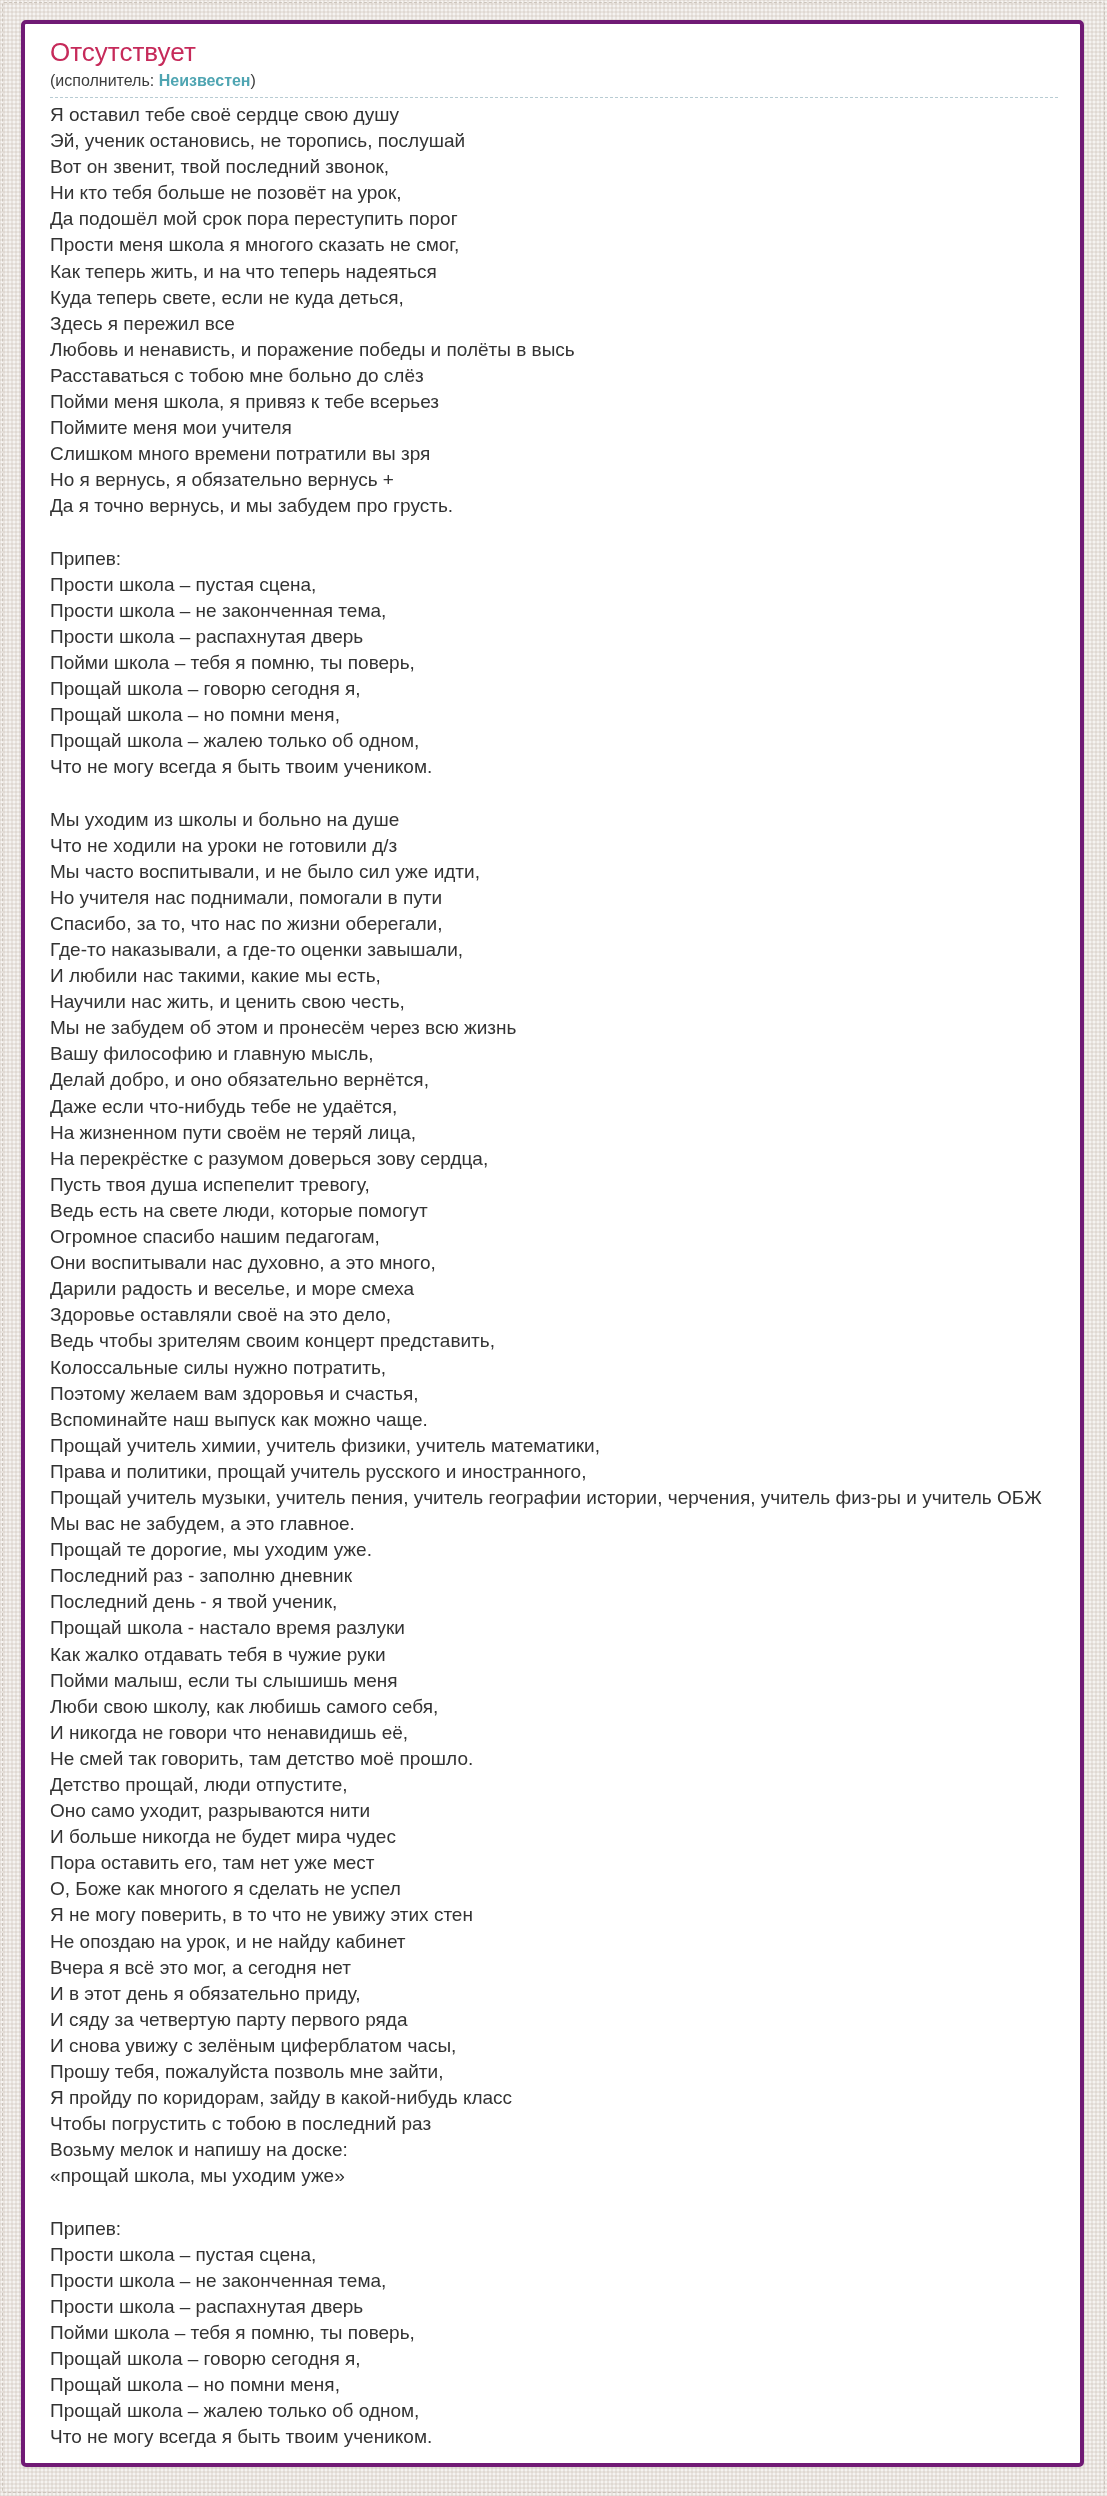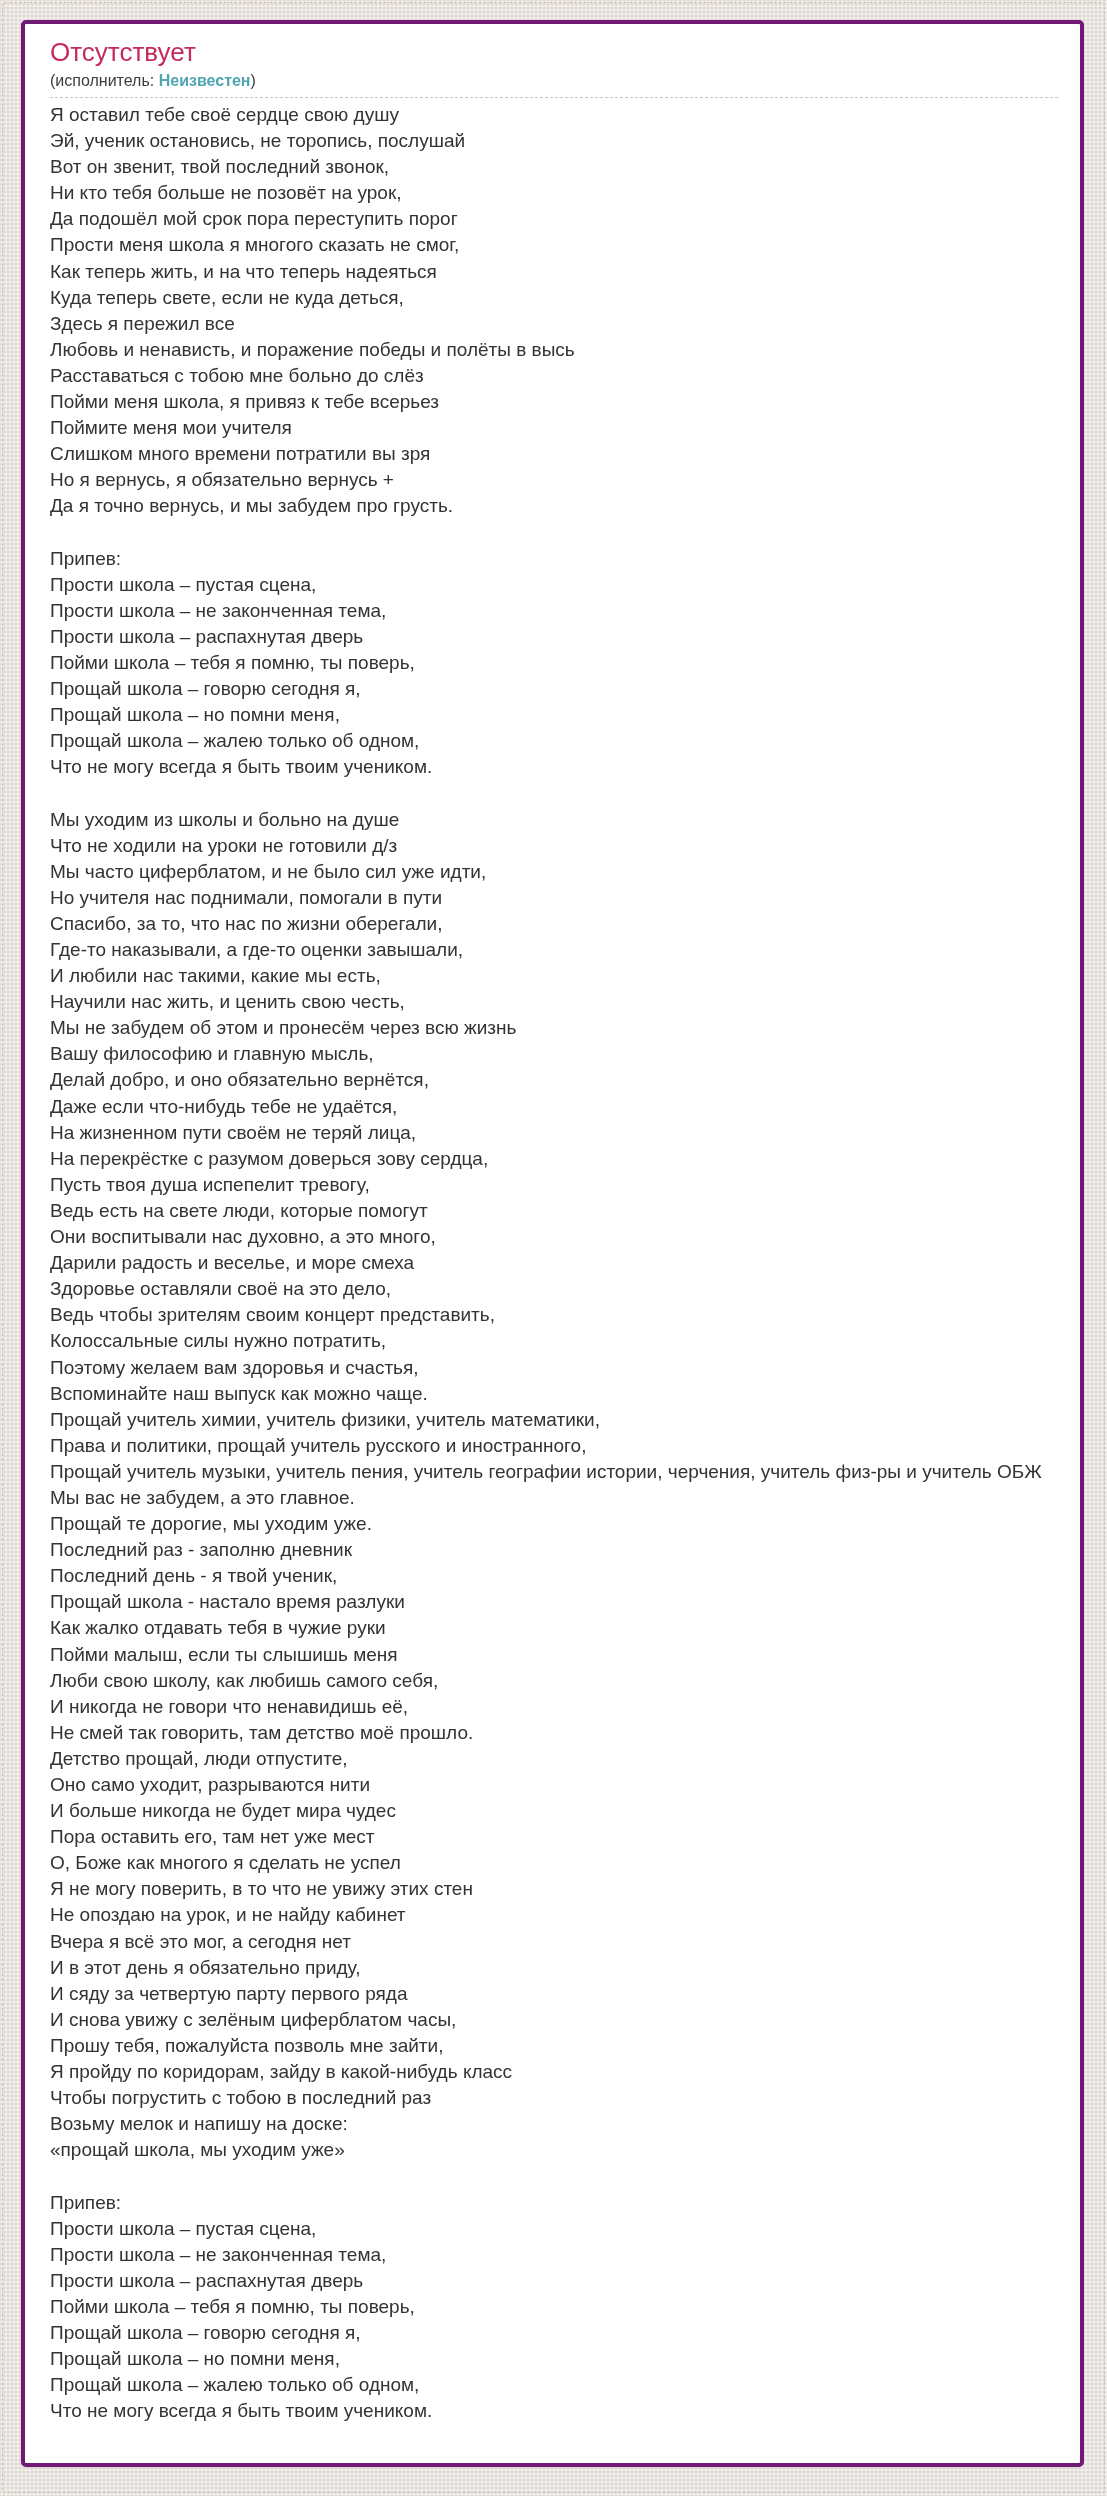--- a/index.html
+++ b/index.html
@@ -113,34 +113,35 @@
         <div class="line">Прости школа – распахнутая дверь</div>
         <div class="line">Пойми школа – тебя я помню, ты поверь,</div>
         <div class="line">Прощай школа – говорю сегодня я,</div>
         <div class="line">Прощай школа – но помни меня,</div>
         <div class="line">Прощай школа – жалею только об одном,</div>
         <div class="line">Что не могу всегда я быть твоим учеником.</div>
       </div>
       <div class="stanza">
         <div class="line">Мы уходим из школы и больно на душе</div>
         <div class="line">Что не ходили на уроки не готовили д/з</div>
-        <div class="line">Мы часто циферблатом, и не было сил уже идти,</div>
+        <div class="line">Мы часто воспитывали, и не было сил уже идти,</div>
         <div class="line">Но учителя нас поднимали, помогали в пути</div>
         <div class="line">Спасибо, за то, что нас по жизни оберегали,</div>
         <div class="line">Где-то наказывали, а где-то оценки завышали,</div>
         <div class="line">И любили нас такими, какие мы есть,</div>
         <div class="line">Научили нас жить, и ценить свою честь,</div>
         <div class="line">Мы не забудем об этом и пронесём через всю жизнь</div>
         <div class="line">Вашу философию и главную мысль,</div>
         <div class="line">Делай добро, и оно обязательно вернётся,</div>
         <div class="line">Даже если что-нибудь тебе не удаётся,</div>
         <div class="line">На жизненном пути своём не теряй лица,</div>
         <div class="line">На перекрёстке с разумом доверься зову сердца,</div>
         <div class="line">Пусть твоя душа испепелит тревогу,</div>
         <div class="line">Ведь есть на свете люди, которые помогут</div>
+        <div class="line">Огромное спасибо нашим педагогам,</div>
         <div class="line">Они воспитывали нас духовно, а это много,</div>
         <div class="line">Дарили радость и веселье, и море смеха</div>
         <div class="line">Здоровье оставляли своё на это дело,</div>
         <div class="line">Ведь чтобы зрителям своим концерт представить,</div>
         <div class="line">Колоссальные силы нужно потратить,</div>
         <div class="line">Поэтому желаем вам здоровья и счастья,</div>
         <div class="line">Вспоминайте наш выпуск как можно чаще.</div>
         <div class="line">Прощай учитель химии, учитель физики, учитель математики,</div>
         <div class="line">Права и политики, прощай учитель русского и иностранного,</div>
         <div class="line">Прощай учитель музыки, учитель пения, учитель географии истории, черчения, учитель физ-ры и учитель ОБЖ</div>

